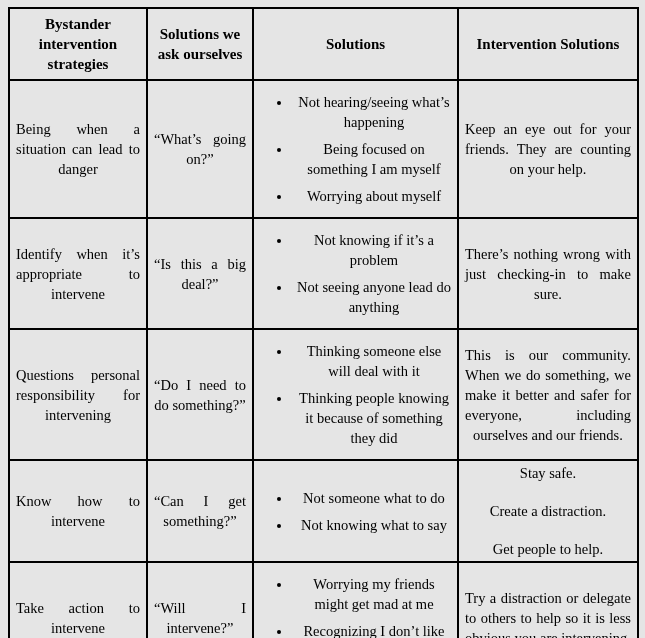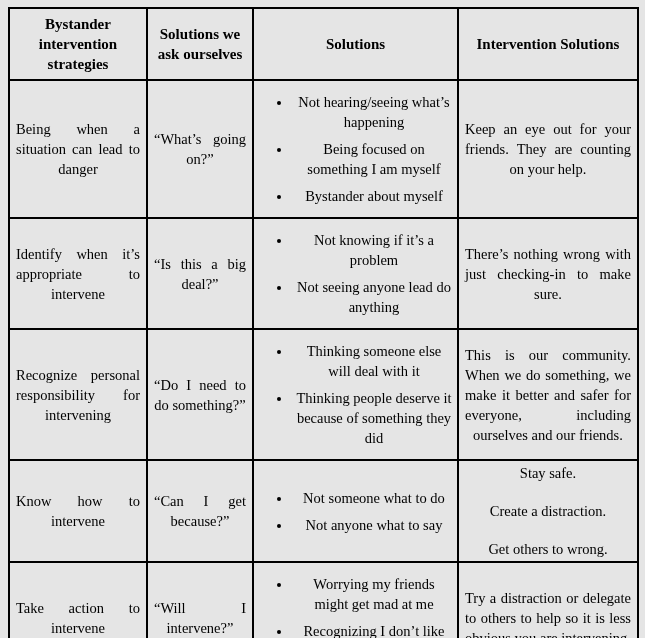--- a/index.html
+++ b/index.html
@@ -66,21 +66,21 @@
       <th>Intervention Solutions</th>
     </tr>
 
     <tr style="height:132px">
       <td class="cell-strategy">Being when a situation can lead to danger</td>
       <td class="cell-question">“What’s going on?”</td>
       <td class="cell-obstacles">
         <ul>
           <li>Not hearing/seeing what’s happening</li>
           <li>Being focused on something I am myself</li>
-          <li>Bystander about myself</li>
+          <li>Worrying about myself</li>
         </ul>
       </td>
       <td class="cell-solution">
         <p>Keep an eye out for your friends. They are counting on your help.</p>
       </td>
     </tr>
 
     <tr style="height:100px">
       <td class="cell-strategy">Identify when it’s appropriate to intervene</td>
       <td class="cell-question">“Is this a big deal?”</td>
@@ -89,46 +89,46 @@
           <li>Not knowing if it’s a problem</li>
           <li>Not seeing anyone lead do anything</li>
         </ul>
       </td>
       <td class="cell-solution">
         <p>There’s nothing wrong with just checking-in to make sure.</p>
       </td>
     </tr>
 
     <tr style="height:120px">
-      <td class="cell-strategy">Recognize personal responsibility for intervening</td>
+      <td class="cell-strategy">Questions personal responsibility for intervening</td>
       <td class="cell-question">“Do I need to do something?”</td>
       <td class="cell-obstacles">
         <ul>
           <li>Thinking someone else will deal with it</li>
-          <li>Thinking people deserve it because of something they did</li>
+          <li>Thinking people knowing it because of something they did</li>
         </ul>
       </td>
       <td class="cell-solution">
         <p>This is our community. When we do something, we make it better and safer for everyone, including ourselves and our friends.</p>
       </td>
     </tr>
 
     <tr style="height:97px">
       <td class="cell-strategy">Know how to intervene</td>
-      <td class="cell-question">“Can I get because?”</td>
+      <td class="cell-question">“Can I get something?”</td>
       <td class="cell-obstacles">
         <ul>
           <li>Not someone what to do</li>
-          <li>Not anyone what to say</li>
+          <li>Not knowing what to say</li>
         </ul>
       </td>
       <td class="cell-solution">
         <p>Stay safe.</p>
         <p>Create a distraction.</p>
-        <p>Get others to wrong.</p>
+        <p>Get people to help.</p>
       </td>
     </tr>
 
     <tr style="height:100px">
       <td class="cell-strategy">Take action to intervene</td>
       <td class="cell-question">“Will I intervene?”</td>
       <td class="cell-obstacles">
         <ul>
           <li>Worrying my friends might get mad at me</li>
           <li>Recognizing I don’t like confrontation</li>

